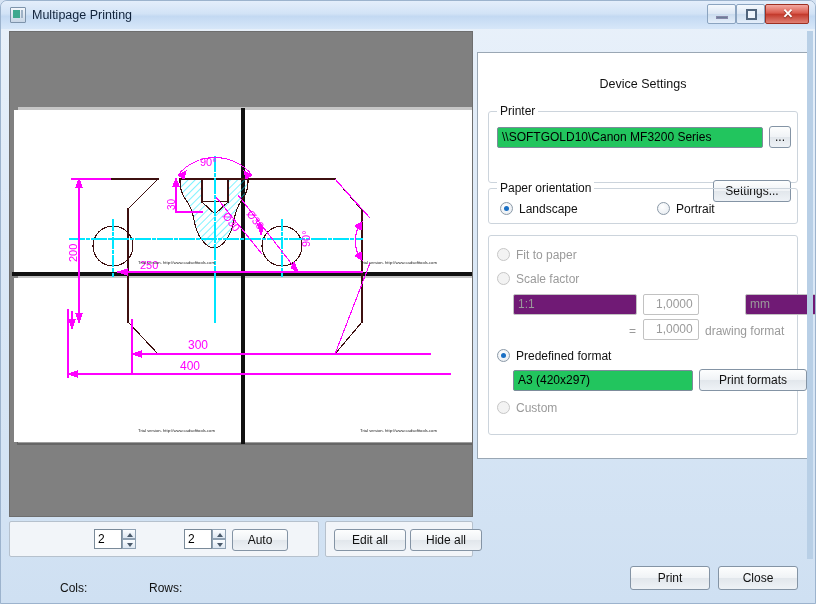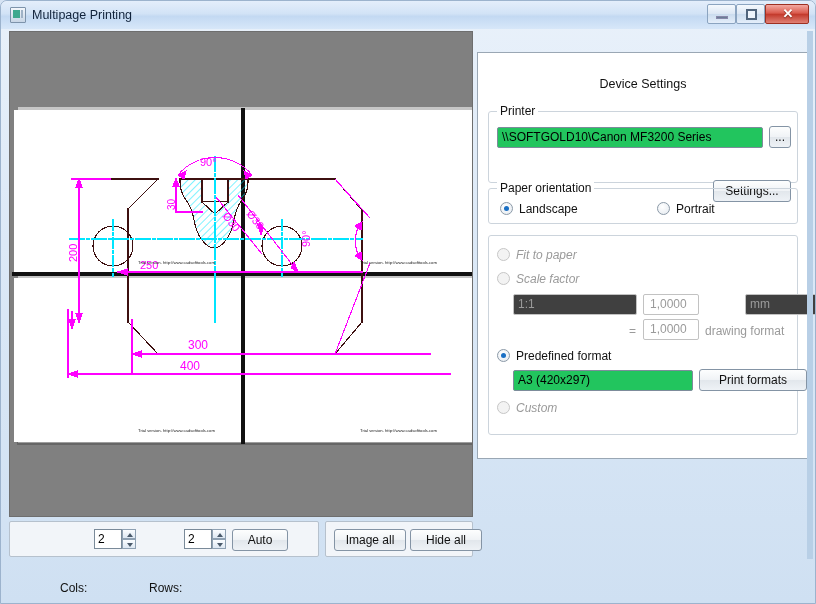--- a/index.html
+++ b/index.html
@@ -126,37 +126,37 @@
   }
   .legend{
     position:absolute;background:#fff;padding:0 3px;font-size:12px;color:#111;
   }
   .combo{
     position:absolute;box-sizing:border-box;height:21px;
     border:1px solid #7d8c9b;background:#22c55e;border-radius:2px;
     font-size:12px;line-height:19px;padding-left:4px;color:#000;
     overflow:hidden;white-space:nowrap;
   }
-  .combo.dis{background:#404040;color:#9a9a9a;border-color:#c2c2c2;}
+  .combo.dis{background:#701a75;color:#9a9a9a;border-color:#c2c2c2;}
   .txt{
     position:absolute;box-sizing:border-box;height:21px;
     border:1px solid #7d8c9b;background:#fff;border-radius:2px;
-    font-size:12px;line-height:19px;padding-left:6px;color:#000;
+    font-size:12px;line-height:19px;padding-left:12px;color:#000;
   }
   .txt.dis{background:#fff;color:#9a9a9a;border-color:#c2c2c2;}
   .radio{position:absolute;width:13px;height:13px;border-radius:50%;
     box-sizing:border-box;border:1px solid #8b99a7;
     background:radial-gradient(circle at 40% 35%,#ffffff,#e3e9ef);}
   .radio.on::after{
     content:"";position:absolute;left:3px;top:3px;width:5px;height:5px;border-radius:50%;
     background:#1a6fc4;
   }
   .radio.dis{border-color:#c6c6c6;background:#f3f3f3;}
   .rlabel{position:absolute;font-size:12px;color:#111;line-height:14px;}
-  .rlabel.dis{color:#9a9a9a;font-style:italic;}
+  .rlabel.dis{color:#9a9a9a;}
   .statictext{position:absolute;font-size:12px;color:#9a9a9a;line-height:14px;}
 
   #footer{position:absolute;left:476px;top:560px;width:332px;height:40px;}
   #vscroll{
     position:absolute;left:806px;top:30px;width:6px;height:528px;
     background:#b8cfe6;
   }
 </style>
 </head>
 <body>
@@ -318,21 +318,21 @@
             <i></i>
           </div>
         <div class="dn">
             <i></i>
           </div>
       </div>
       <div class="btn" style="left:222px;top:7px;width:56px;">Auto</div>
     </div>
 
     <div class="group" id="grp-b">
-      <div class="btn" style="left:8px;top:7px;width:72px;">Image all</div>
+      <div class="btn" style="left:8px;top:7px;width:72px;">Edit all</div>
       <div class="btn" style="left:84px;top:7px;width:72px;">Hide all</div>
     </div>
   </div>
 
   <div id="rightpanel">
 
 
     <div id="tabbody">
 
       <div id="devtitle">Device Settings</div>
@@ -374,14 +374,18 @@
         <div class="btn" style="left:210px;top:133px;width:108px;">Print formats</div>
 
         <div class="radio dis" style="left:8px;top:165px;"></div>
         <div class="rlabel dis" style="left:27px;top:165px;">Custom</div>
       </div>
     </div>
   </div>
 
   <div id="vscroll"></div>
 
+  <div id="footer">
+    <div class="btn" style="left:153px;top:5px;width:80px;height:24px;line-height:22px;">Print</div>
+    <div class="btn" style="left:241px;top:5px;width:80px;height:24px;line-height:22px;">Close</div>
+  </div>
 
 </div>
 
 </body></html>

